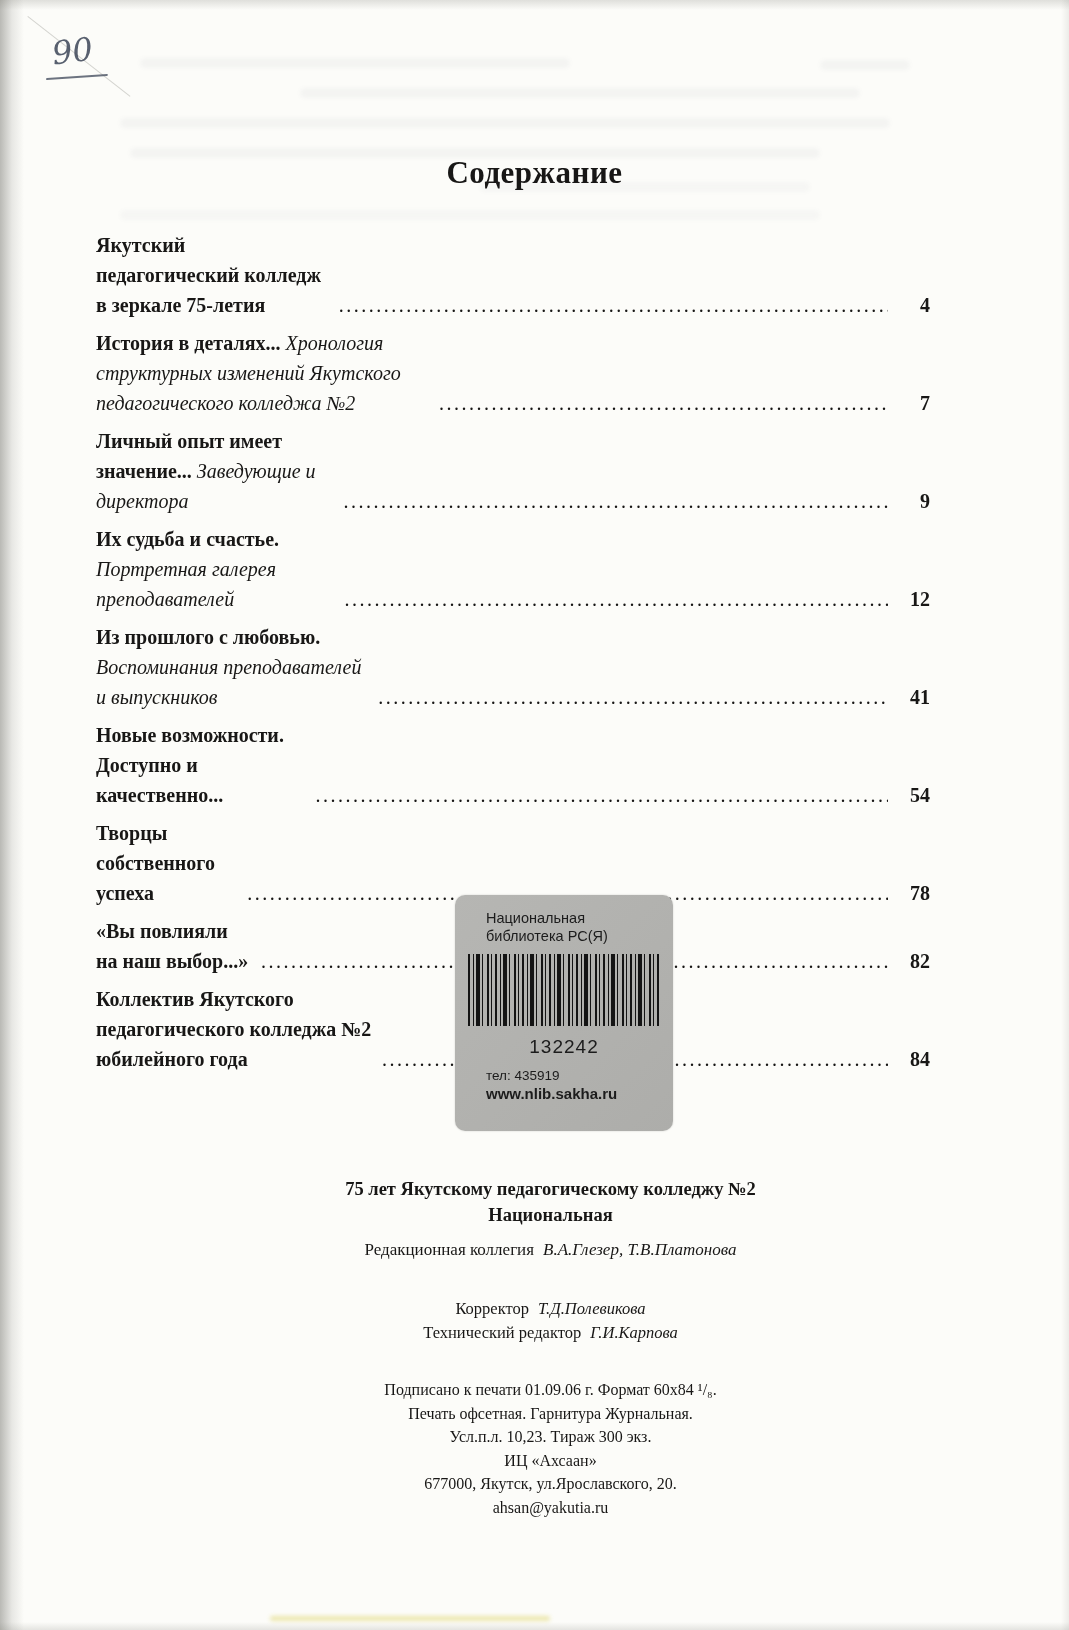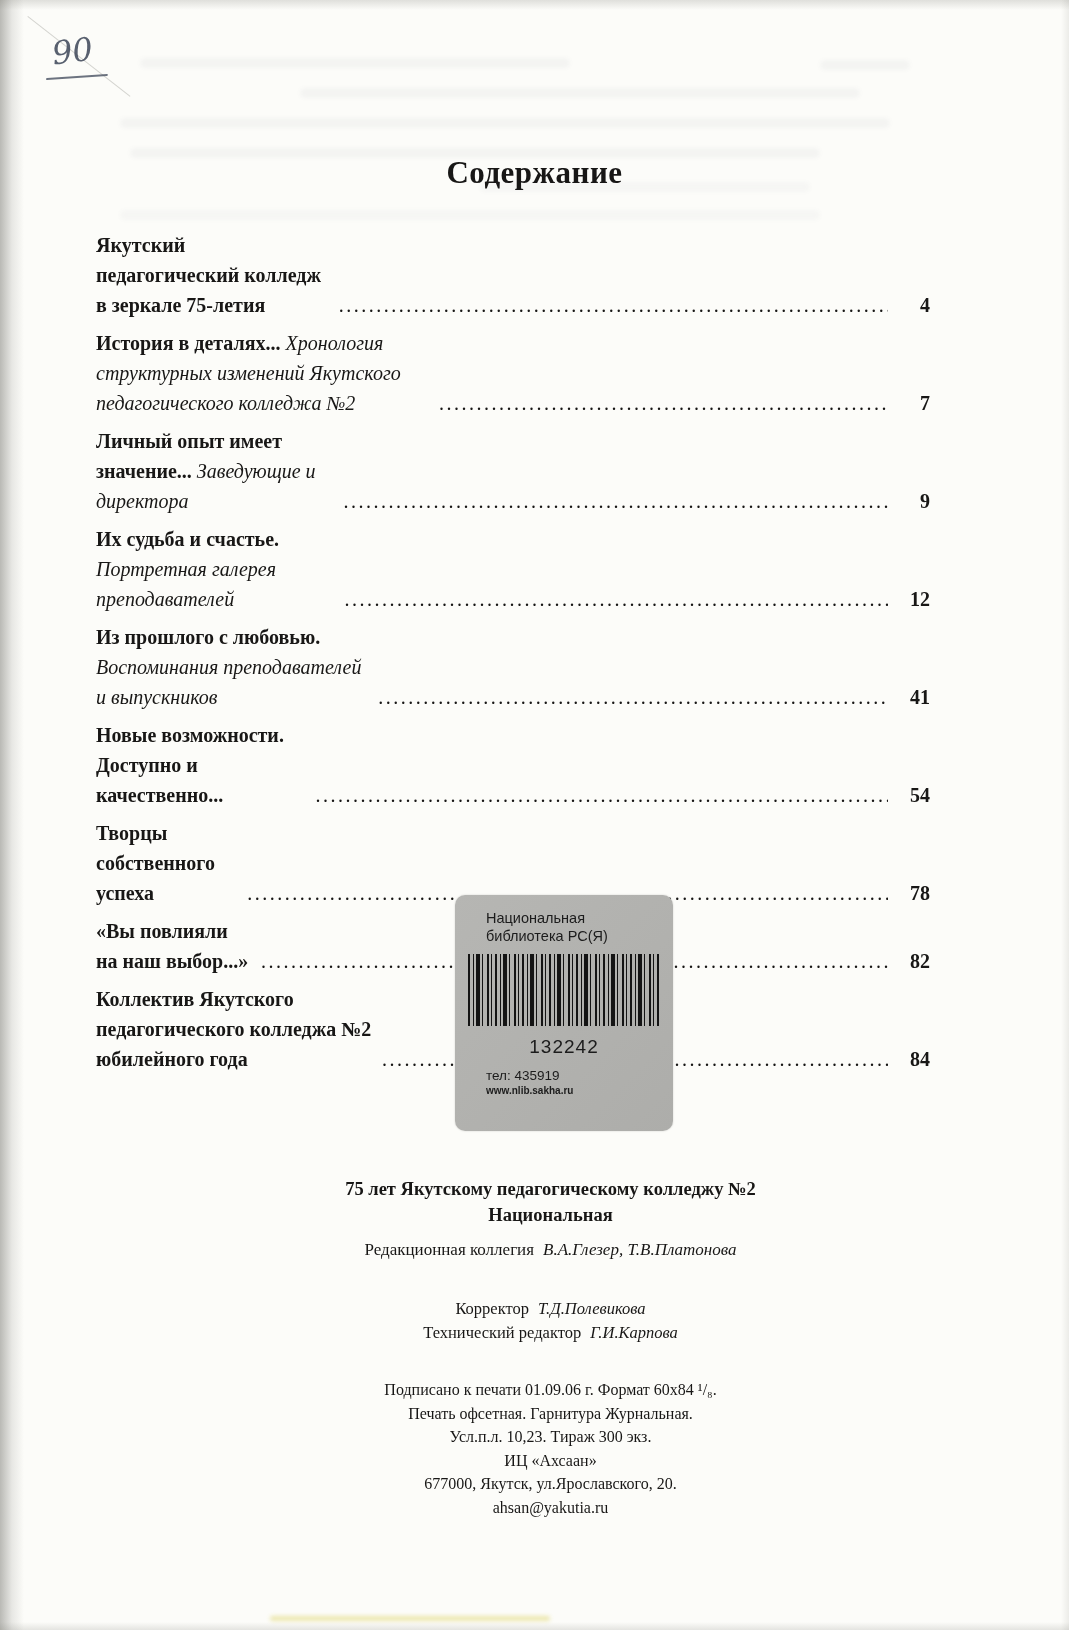--- a/index.html
+++ b/index.html
@@ -68,21 +68,21 @@
   .barcode { margin-top:9px; height:72px; width:192px;
     background-image: repeating-linear-gradient(90deg,
       #141414 0 2px,  transparent 2px 5px,
       #141414 5px 6px,  transparent 6px 8px,
       #141414 8px 12px, transparent 12px 14px,
       #141414 14px 15px, transparent 15px 19px,
       #141414 19px 21px, transparent 21px 23px,
       #141414 23px 24px, transparent 24px 27px); }
   .lib-number { text-align:center; font-size:19px; letter-spacing:1px; margin-top:10px; }
   .lib-phone { margin-left:18px; font-size:13.5px; margin-top:10px; }
-  .lib-site  { margin-left:18px; font-size:10px; font-weight:bold; margin-top:2px; }
+  .lib-site  { margin-left:18px; font-size:15px; font-weight:bold; margin-top:2px; }
 
   
   .centered { position:absolute; left:32px; right:0; text-align:center; }
   .caption   { top:1176px; font-size:18.5px; font-weight:bold; line-height:26px; }
   .editorial { top:1240px; font-size:17px; }
   .tech      { top:1297px; font-size:16.5px; line-height:24px; }
   .printinfo { top:1378px; font-size:16px; line-height:23.5px; }
   .ital { font-style:italic; }
   .lbl { font-style:normal; }
   .sp { display:inline-block; width:9px; }

